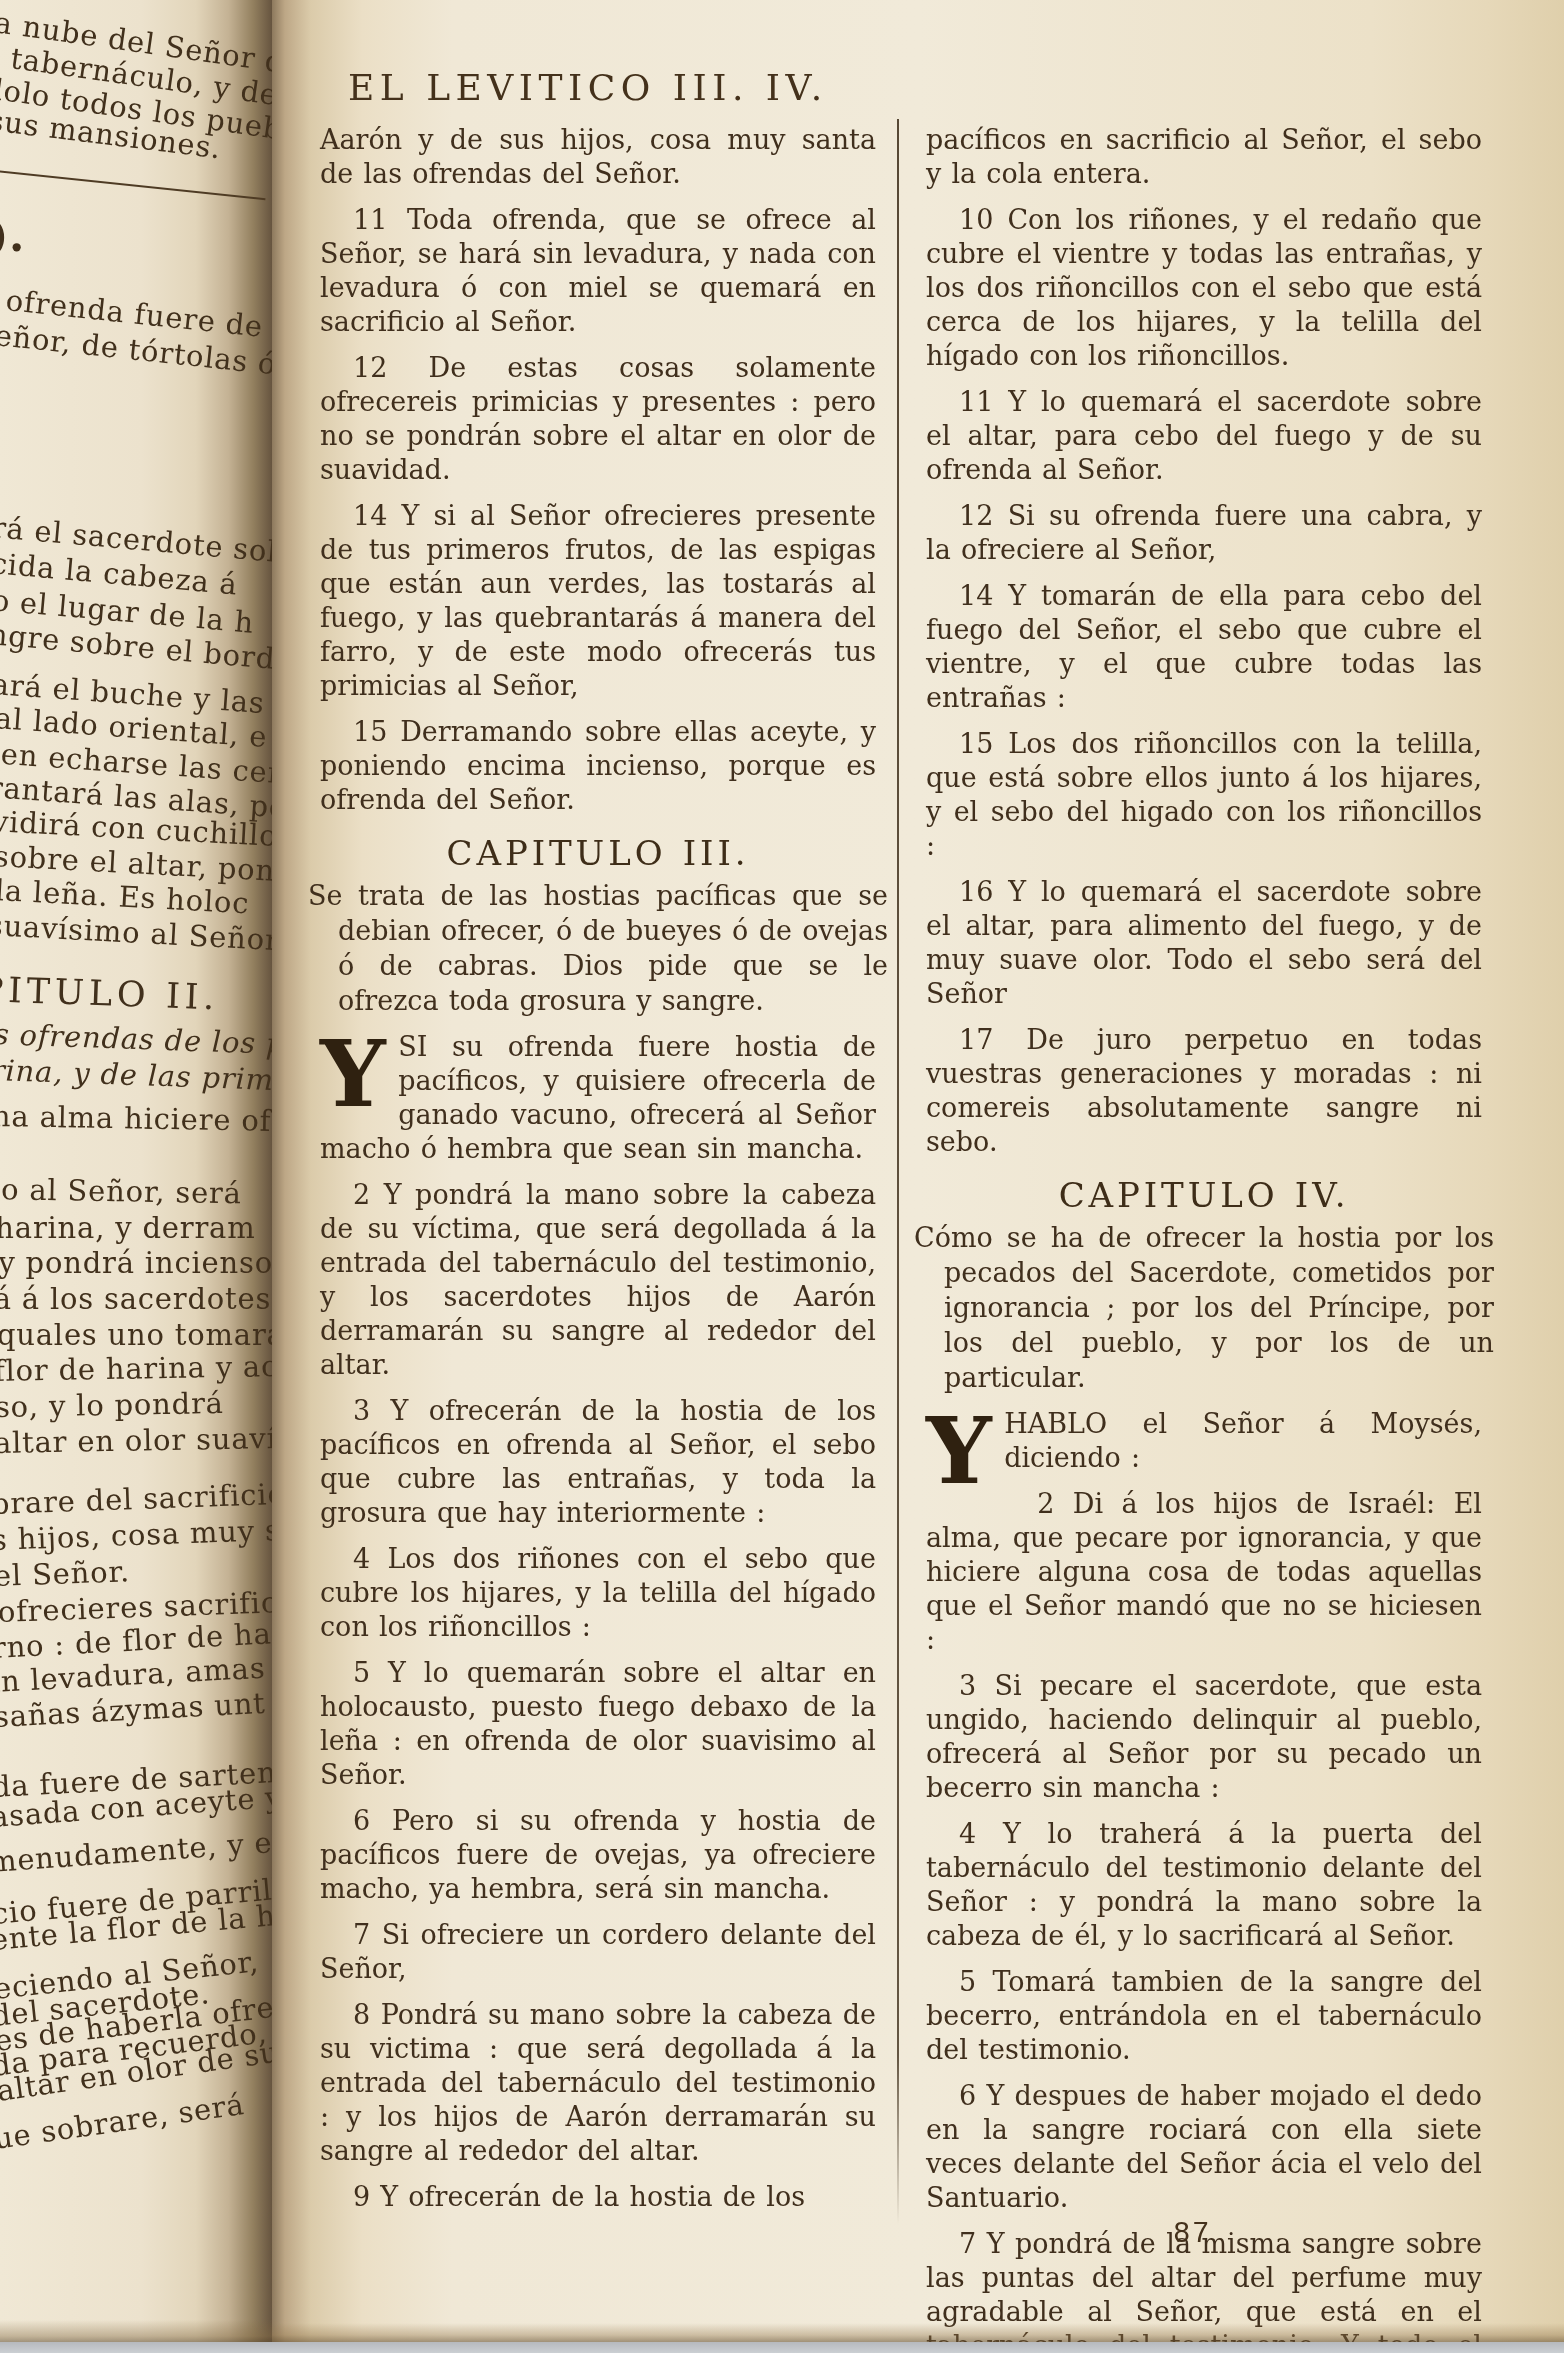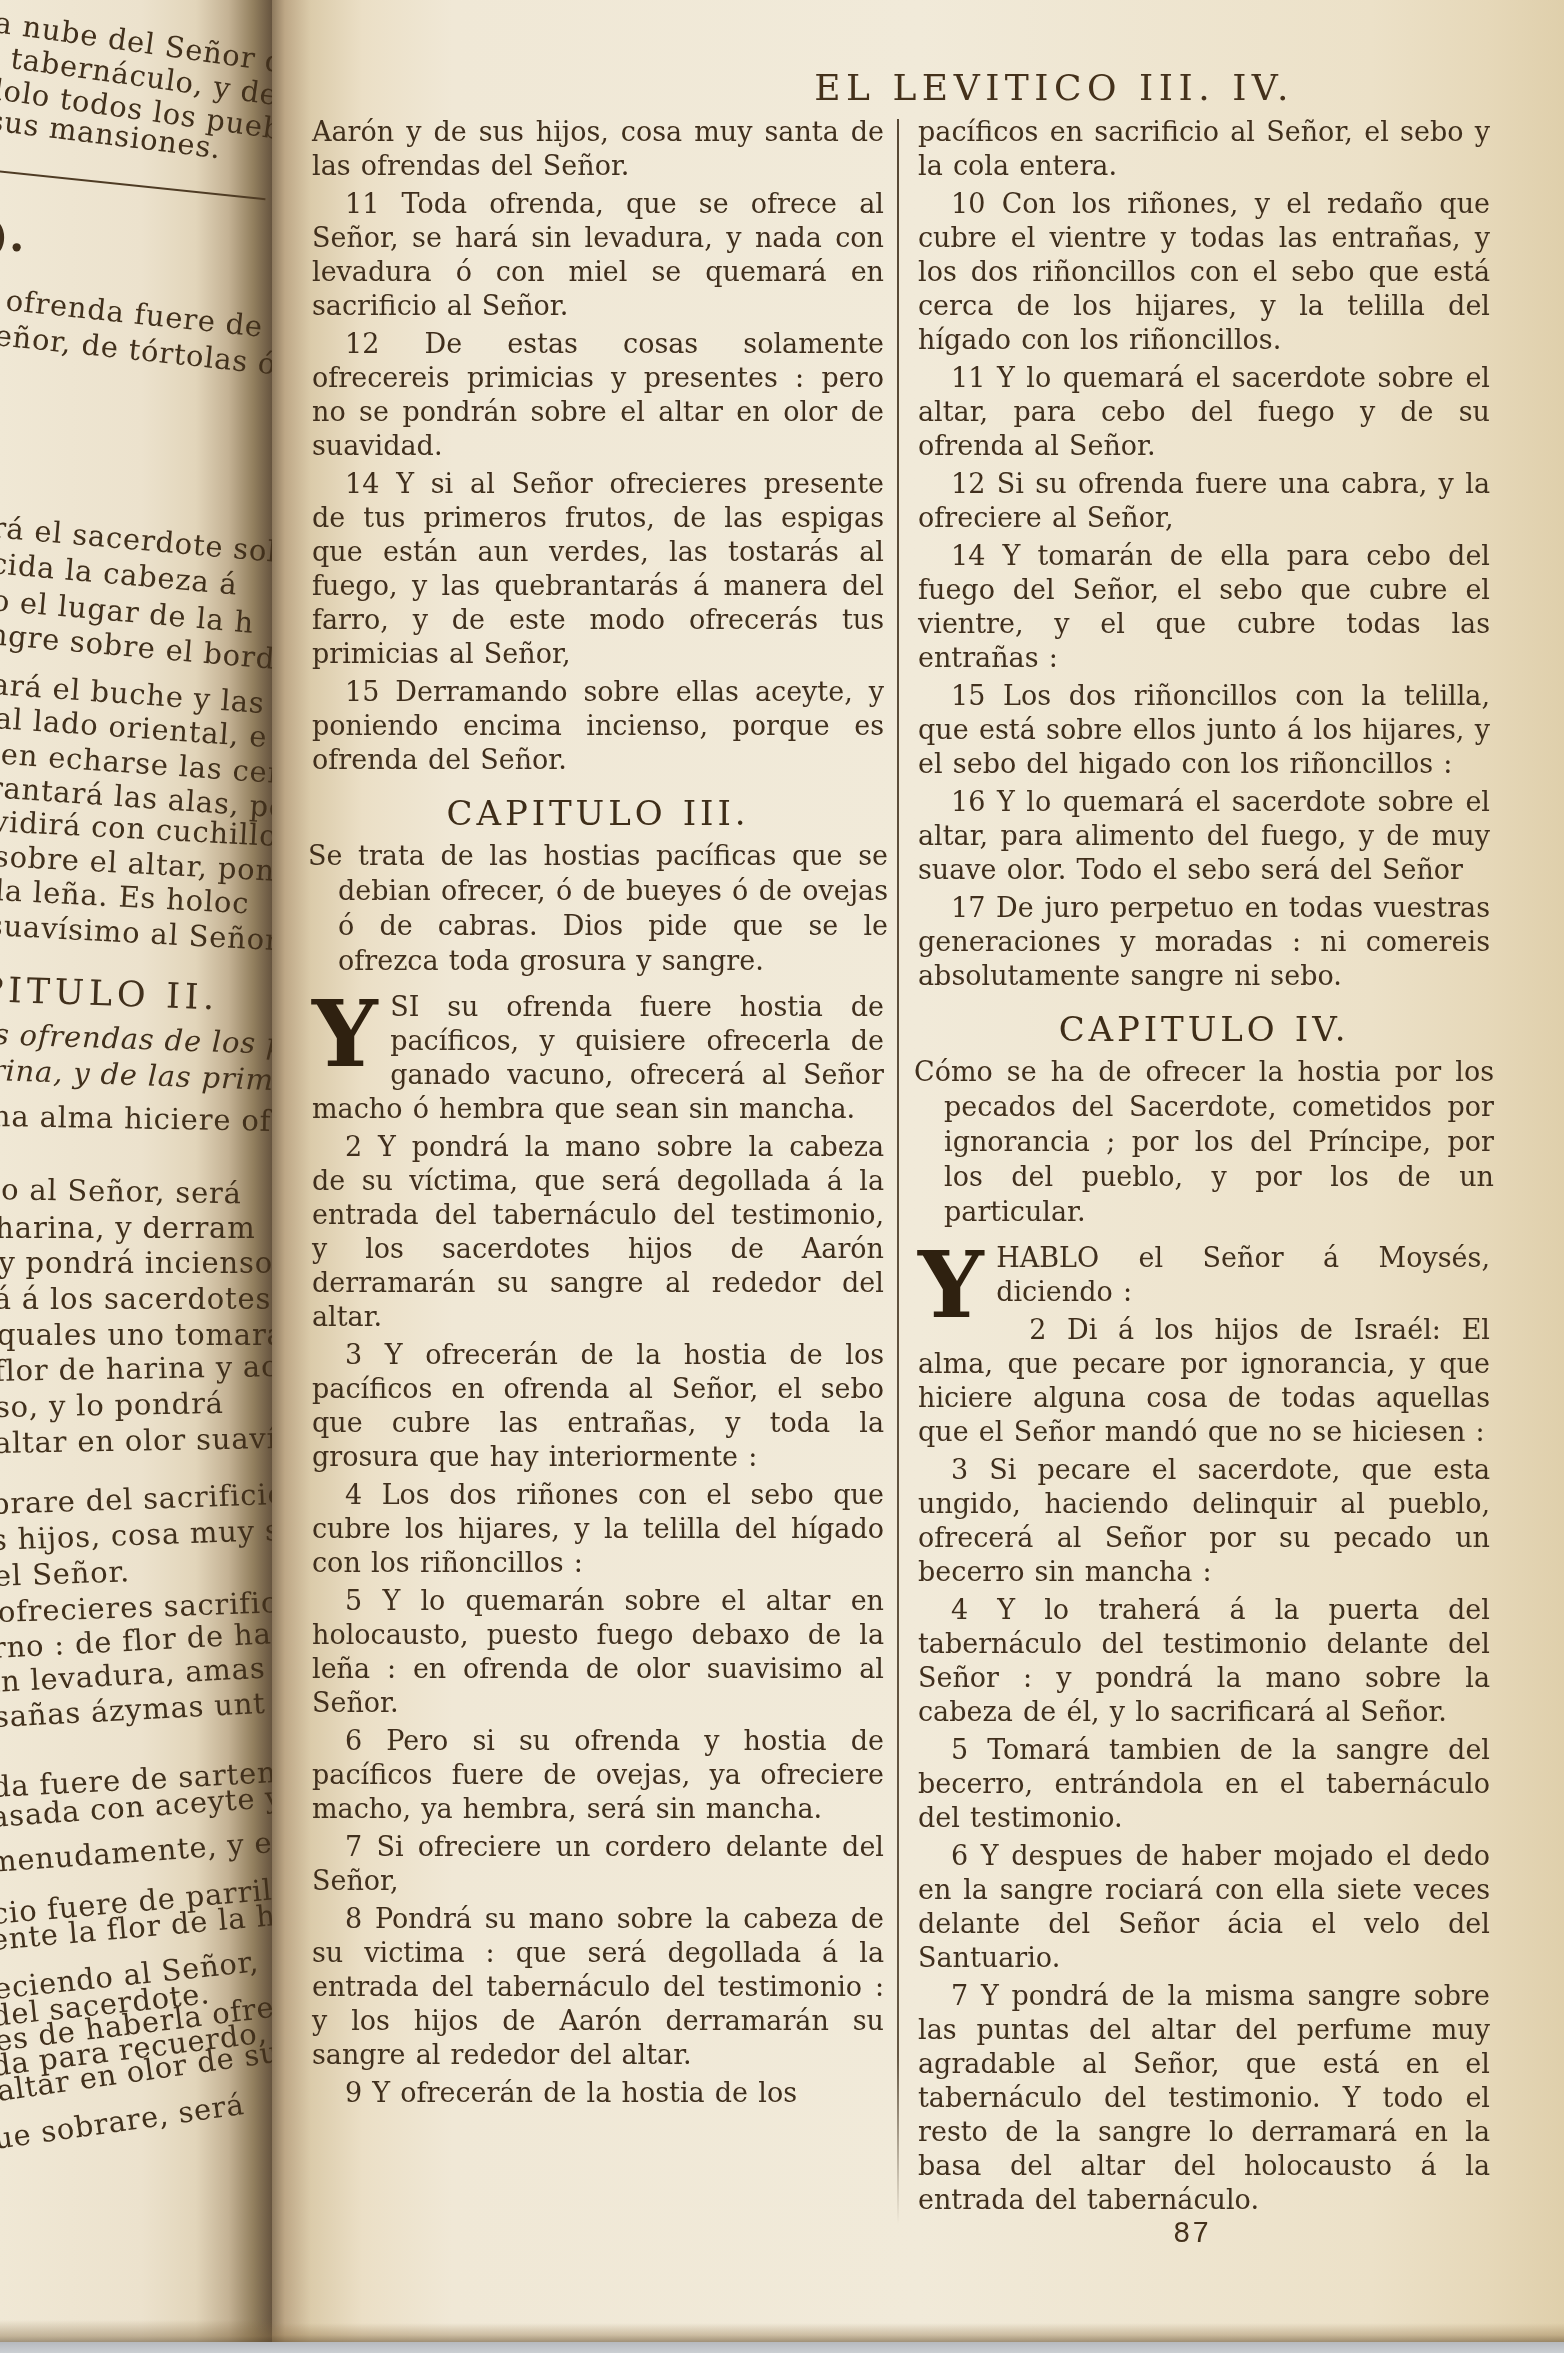--- a/index.html
+++ b/index.html
@@ -29,34 +29,34 @@
   
   #right-page{
     position:absolute;left:272px;top:0;width:1293px;height:2343px;
     background:linear-gradient(90deg,#8d795d 0%,#bda786 1%,#dbcbaa 3%,#ebdfc6 7%,#f0e8d6 14%,#f1ead9 50%,#ece1c8 85%,#e6d8b9 94%,#dfcfab 100%);
   }
   #right-page::after{
     content:"";position:absolute;left:0;right:0;bottom:0;height:20.3px;
     background:linear-gradient(180deg,rgba(120,95,60,0),rgba(146,117,75,.38) 60%,rgba(96,75,44,.6) 100%);
   }
   #page-header{
-    position:absolute;left:60px;top:67px;width:962px;text-align:right;
+    position:absolute;left:76px;top:67px;width:962px;text-align:left;
     font-size:36px;letter-spacing:5.5px;color:#44311b;white-space:nowrap;
   }
   #divider{
     position:absolute;left:625px;top:119px;width:2.3px;height:2105px;
     background:linear-gradient(180deg,rgba(60,44,24,.85) 0%,rgba(60,44,24,.78) 92%,rgba(60,44,24,0) 100%);
   }
   .col{
     position:absolute;top:111px;text-align:justify;
     font-size:27px;line-height:34px;color:#402f1d;word-spacing:1.6px;
   }
   #col-left{left:36px;width:580px}
   #col-right{left:642px;width:580px}
-  p.verse{margin:4px;text-indent:33px}
+  p.verse{margin:12px;text-indent:33px}
   p.verse.noindent{text-indent:0}
   h2.chapter{
     margin:19px 0 7.8px;font-size:34px;font-weight:normal;text-align:center;
     letter-spacing:3.9px;text-indent:0;color:#3e2d18;
   }
   p.summary{
     margin:0 0 12.5px;padding-left:30px;text-indent:-30px;
     line-height:35px;
   }
   p.dropcap-p{text-indent:0}

